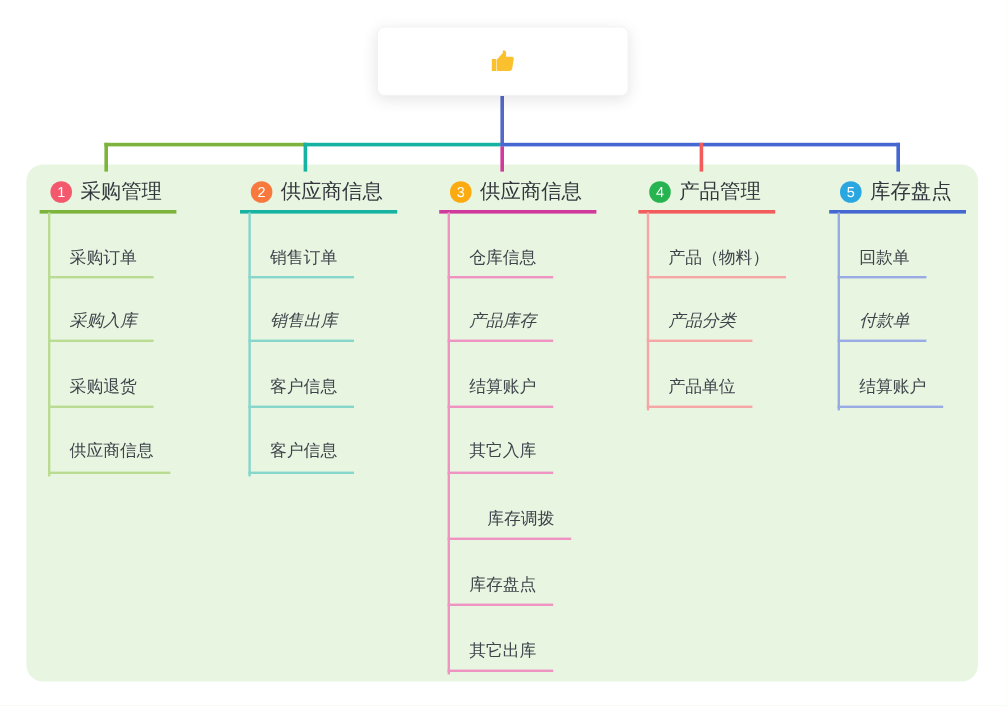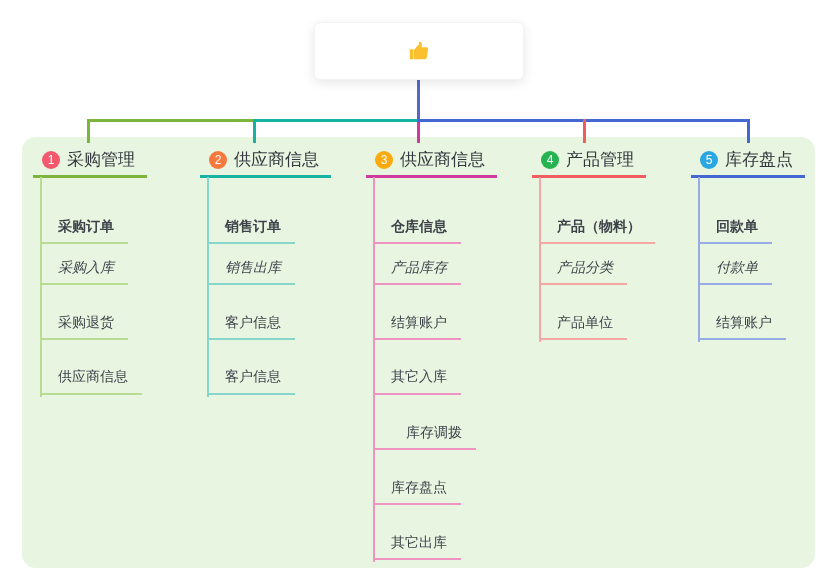--- a/index.html
+++ b/index.html
@@ -69,21 +69,21 @@
   .item {
     position: absolute; left: 7px;
     width: max-content;
     padding: 0 14px 6px 18px;
     line-height: 20px;
     font-size: 14px; color: #3e434a;
     border-bottom: 2px solid var(--soft);
     white-space: nowrap;
   }
   
-  .r0 { top: 216px; font-weight: bold; } .r1 { top: 257px; font-style: italic; } .r2 { top: 312px; }
+  .r0 { top: 204px; } .r1 { top: 257px; font-style: italic; } .r2 { top: 312px; }
   .r3 { top: 367px; font-family: Liberation Serif, serif; } .r4 { top: 422px; padding-left: 33px; } .r5 { top: 477px; }
   .r6 { top: 532px; }
 </style>
 </head>
 <body>
 
 <div class="abs panel" style="background: rgb(232, 245, 225);"></div>
 
 <div class="abs root-node">
   <svg class="icon" viewBox="0 0 24 24">

